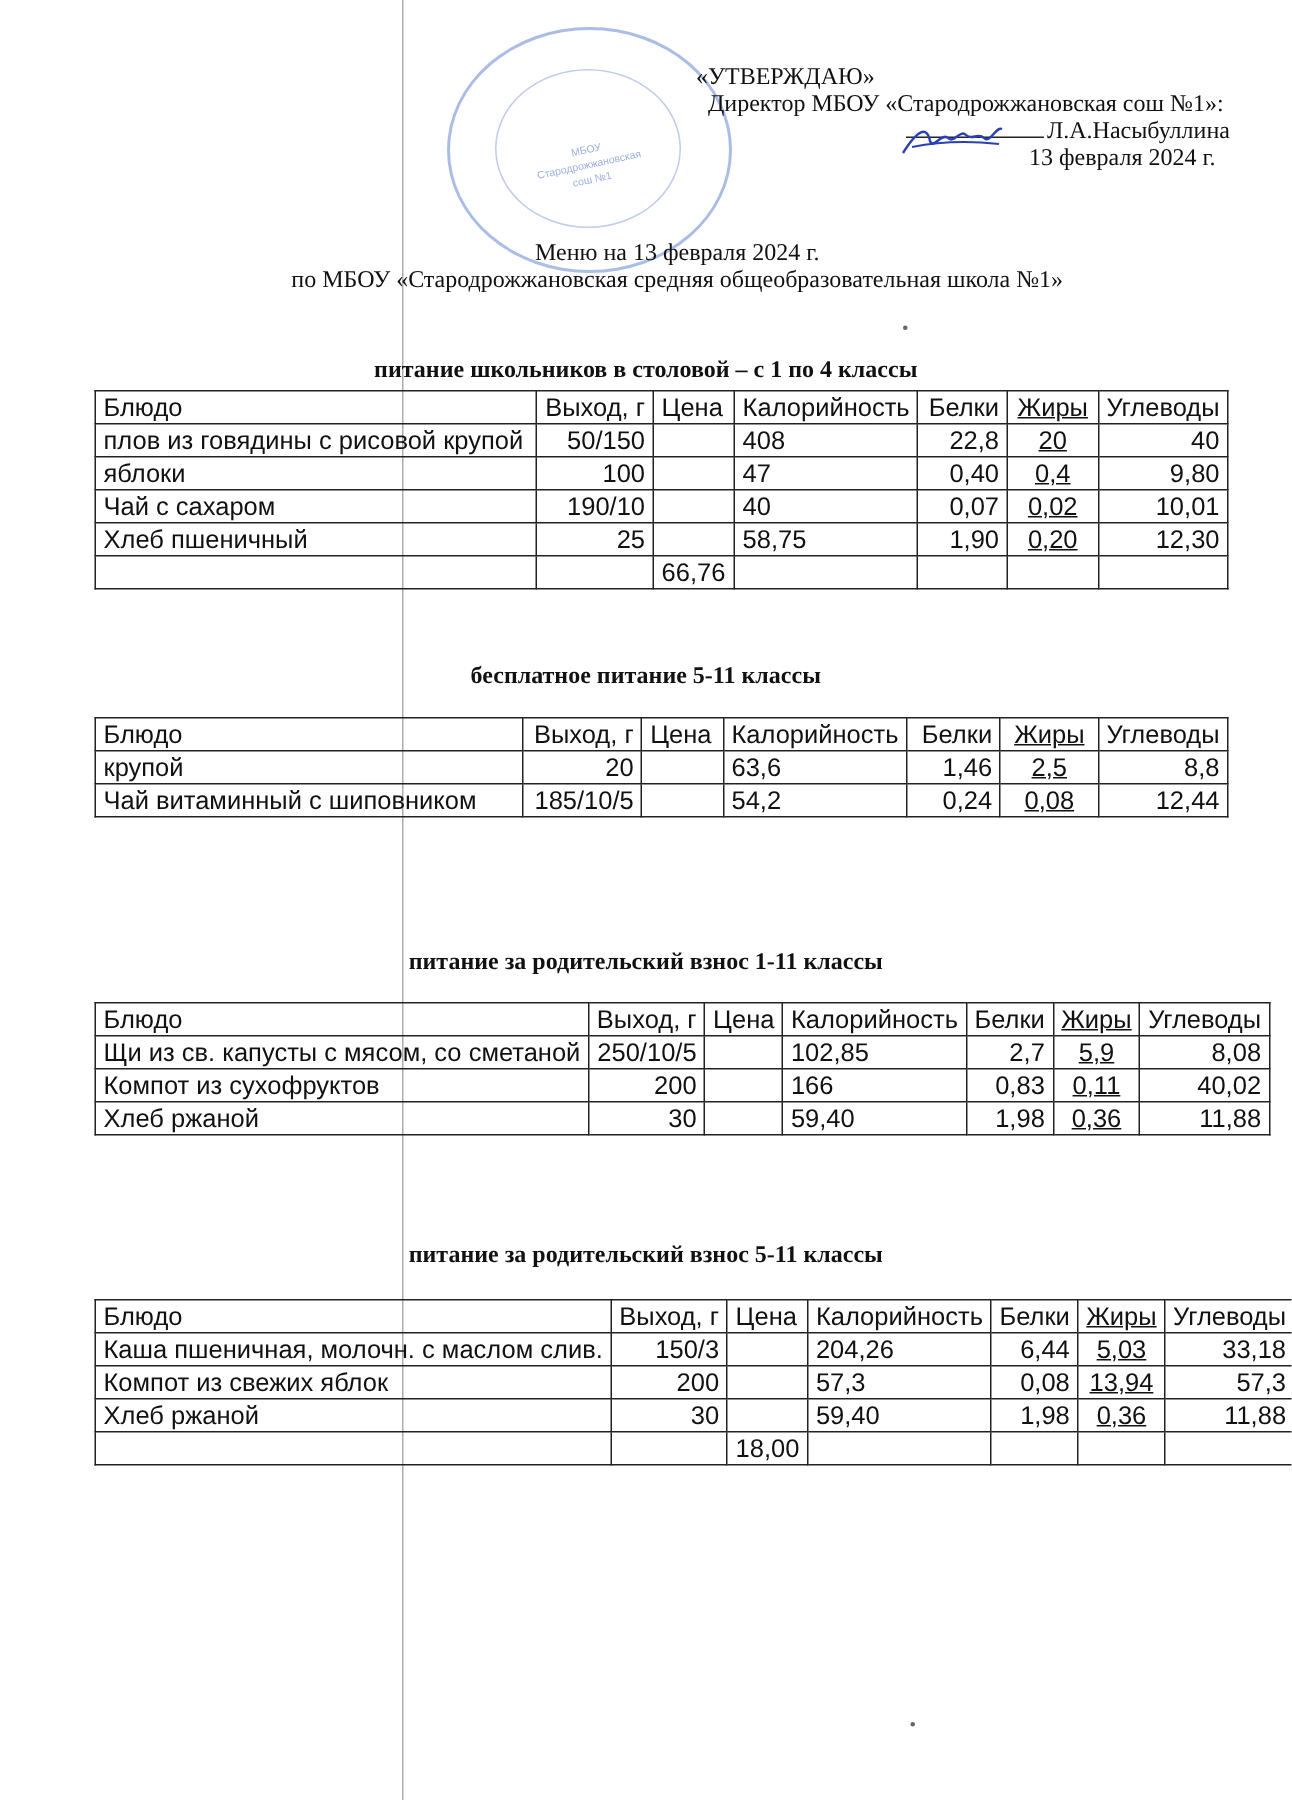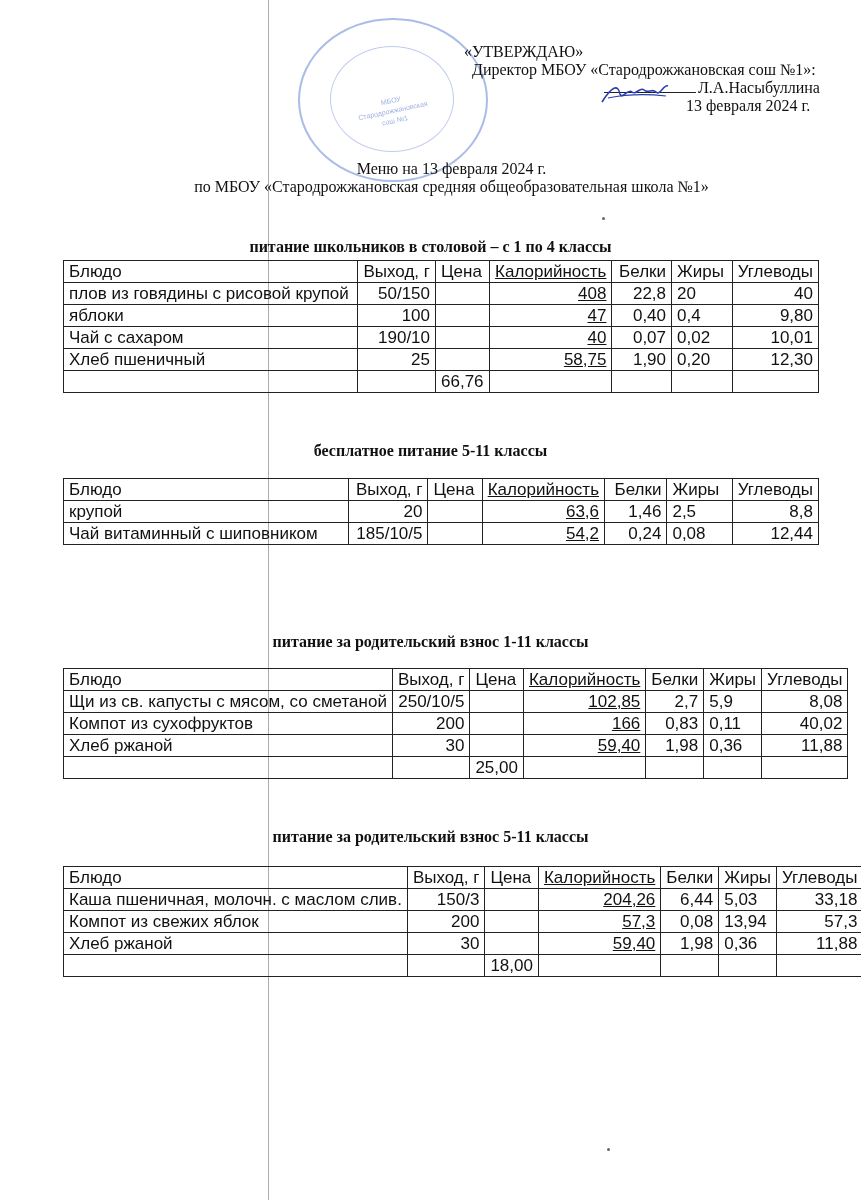--- a/index.html
+++ b/index.html
@@ -15,23 +15,23 @@
   .approve .l3 .line { display: inline-block; width: 92px; border-bottom: 1px solid #222; margin-right: 2px; vertical-align: baseline; }
   .approve .l4 { padding-left: 222px; }
   .signature { position: absolute; left: 598px; top: 82px; width: 72px; height: 22px; }
   .title { position: absolute; left: 0; width: 861px; text-align: center; font-size: 16px; line-height: 18px; padding-left: 21px; }
   .section-title { position: absolute; left: 0; width: 861px; text-align: center; font-size: 16px; font-weight: bold; }
   table.menu { position: absolute; left: 63px; width: 756px; border-collapse: collapse; font-family: "Liberation Sans", sans-serif; font-size: 17px; }
   table.menu td { border: 1px solid #222; height: 21px; padding: 0 5px; white-space: nowrap; }
   table.menu td.dish { width: 294px; text-align: left; }
   table.menu td.out { width: 70px; text-align: right; margin-top: 36px; }
   table.menu td.price { width: 45px; text-align: left; }
-  table.menu td.cal { width: 105px; text-align: right; text-decoration: underline; }
+  table.menu td.cal { width: 105px; text-align: left; }
   table.menu td.prot { width: 55px; text-align: right; }
-  table.menu td.fat { width: 60px; text-align: left; }
+  table.menu td.fat { width: 60px; text-align: center; text-decoration: underline; }
   table.menu td.carb { width: 70px; text-align: right; }
   table.menu tr.header td.prot { text-align: right; }
   .dot { position: absolute; width: 3px; height: 3px; background: #666; border-radius: 50%; }
 </style>
 </head>
 <body>
 
 <div class="fold-line"></div>
 
 <div class="stamp">
@@ -186,29 +186,20 @@
   </tr>
   <tr>
     <td class="dish">Хлеб ржаной</td>
     <td class="out">30</td>
     <td class="price"></td>
     <td class="cal">59,40</td>
     <td class="prot">1,98</td>
     <td class="fat">0,36</td>
     <td class="carb">11,88</td>
   </tr>
-  <tr>
-    <td class="dish"></td>
-    <td class="out"></td>
-    <td class="price">25,00</td>
-    <td class="cal"></td>
-    <td class="prot"></td>
-    <td class="fat"></td>
-    <td class="carb"></td>
-  </tr>
 </tbody>
   </table>
 
 <div class="section-title" style="top:828px;">питание за родительский взнос 5-11 классы</div>
 <table class="menu" style="top:866px;">
   <tbody>
       <tr class="header">
     <td class="dish">Блюдо</td>
     <td class="out">Выход, г</td>
     <td class="price">Цена</td>

